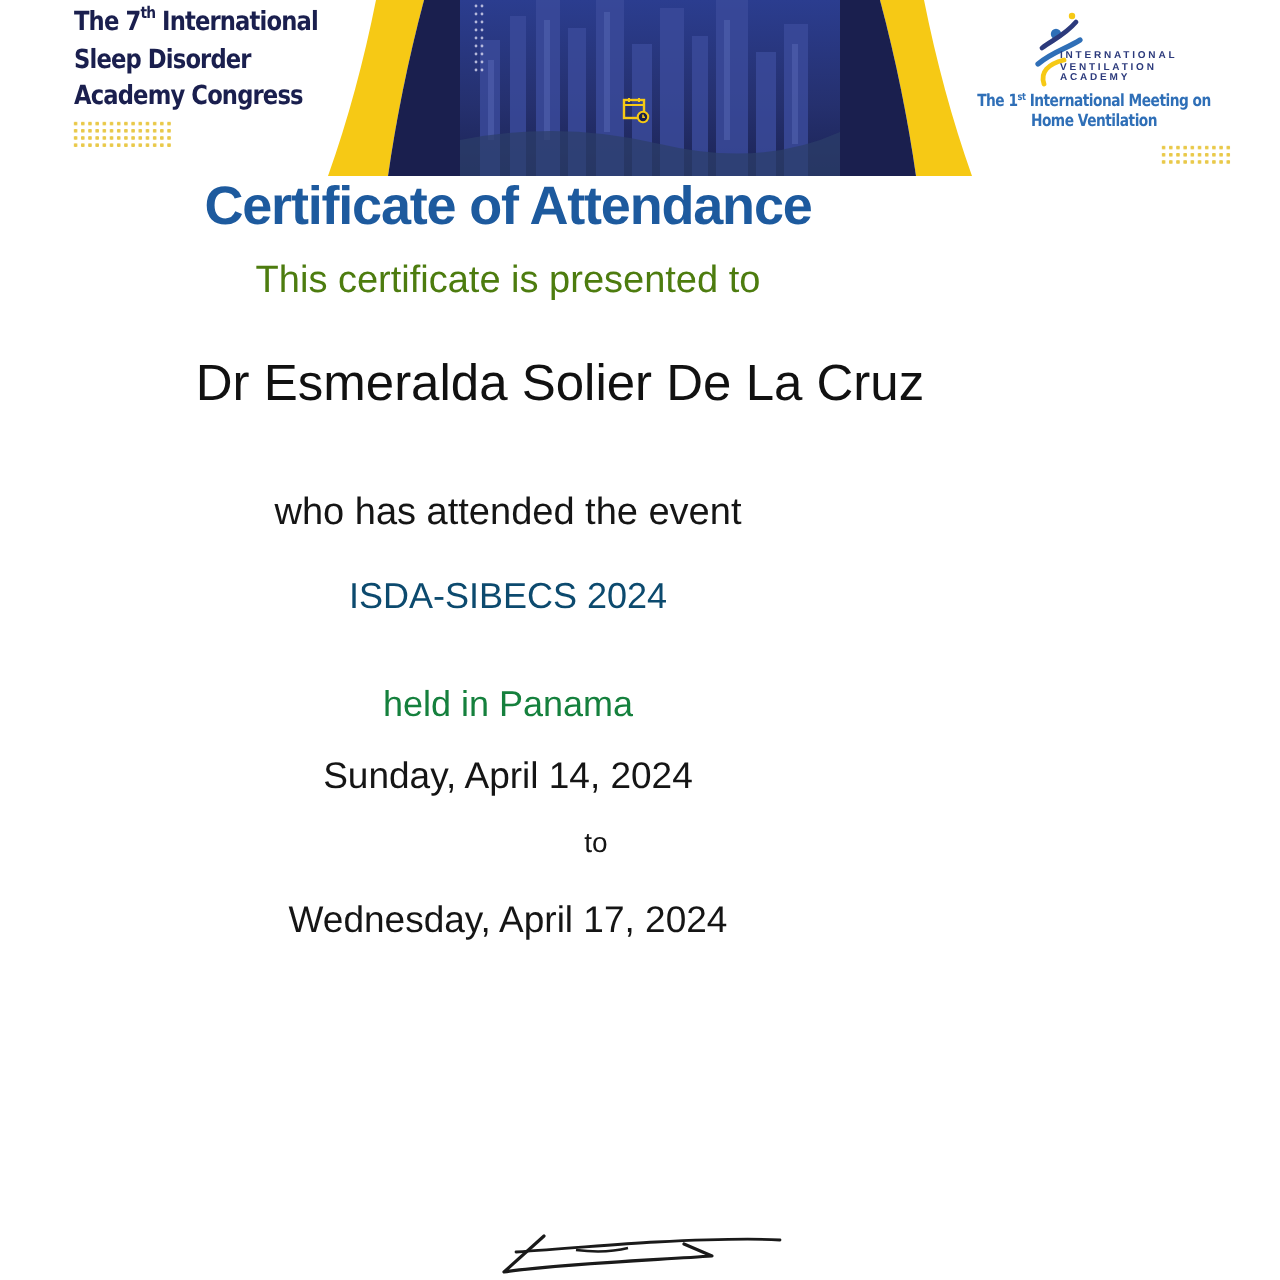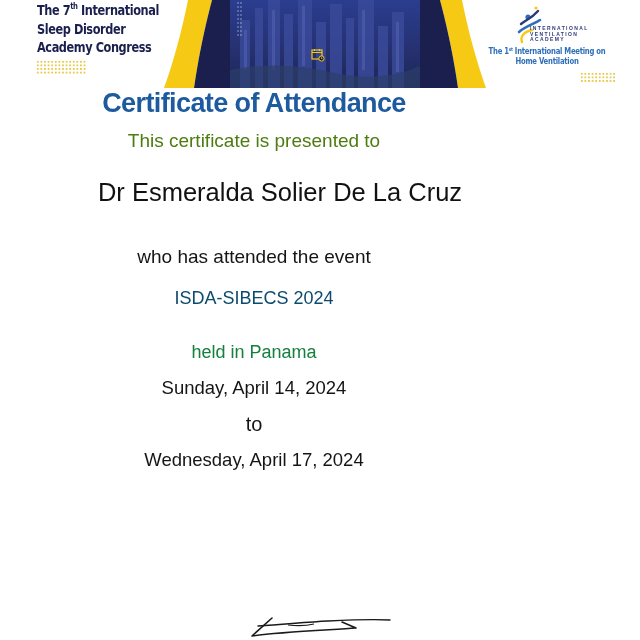--- a/index.html
+++ b/index.html
@@ -56,21 +56,21 @@
     .cert-title {
       top: 88px; color: #1d5a9e; font-weight: bold;
       font-size: 27px; letter-spacing: -0.6px;
     }
     .presented { top: 130px; font-size: 19px; color: #4d7c0f; }
     .recipient { top: 178px; font-size: 25.5px; color: #111; margin-left: 26px; }
     .attended { top: 225px; font-size: 19px; color: #151515; margin-top: 21px; }
     .event { top: 288px; font-size: 18px; color: #0c4a6e; }
     .held { top: 342px; font-size: 18px; color: #15803d; }
     .start-date { top: 377px; font-size: 18.5px; color: #151515; }
-    .to { top: 413px; font-size: 20px; color: #151515; }
+    .to { top: 413px; font-size: 14px; color: #151515; margin-left: 44px; }
     .end-date { top: 449px; font-size: 18.5px; color: #151515; }
 
     .signature { position: absolute; left: 248px; top: 606px; width: 150px; height: 34px; }
   </style>
 </head>
 <body>
 
 <div class="header">
 
   <div class="left-title">

